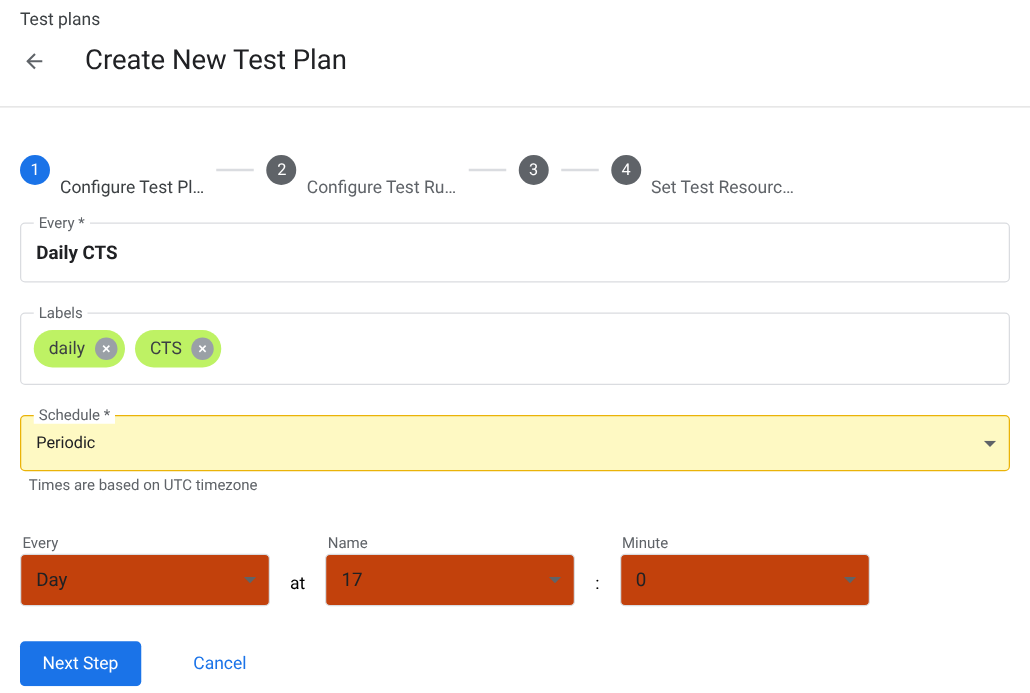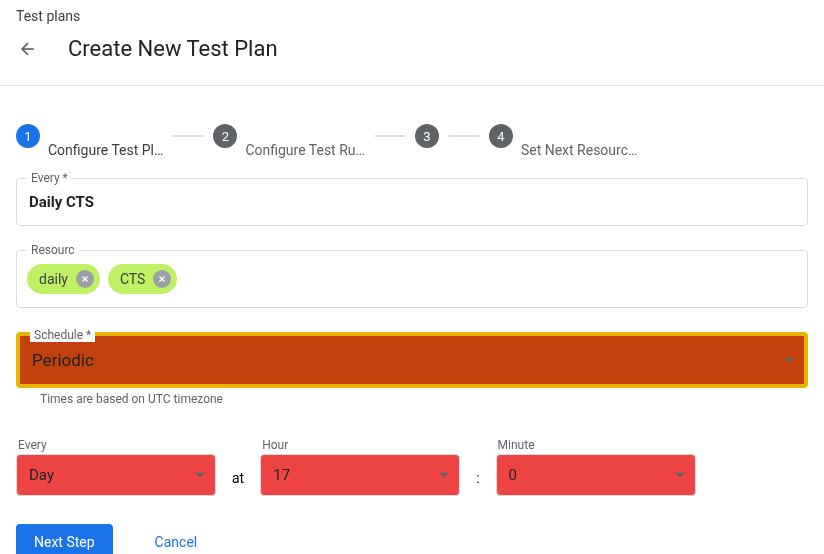--- a/index.html
+++ b/index.html
@@ -147,45 +147,45 @@
       align-items: center;
       justify-content: center;
       cursor: pointer;
     }
     .chip-remove svg {
       width: 10px;
       height: 10px;
     }
     .select-wrapper {
       position: relative;
-      border: 4px solid #eab308;
+      border: 1px solid #eab308;
       border-radius: 4px;
-      background: #c2410c;
+      background: #fef9c3;
     }
     .select-value {
       padding: 14px 36px 14px 12px;
-      font-size: 17px;
+      font-size: 13px;
       color: #202124;
       cursor: pointer;
     }
     .dropdown-arrow {
       position: absolute;
       right: 10px;
       top: 50%;
       transform: translateY(-50%);
       color: #5f6368;
       pointer-events: none;
     }
     .dropdown-arrow svg { display: block; }
     .hint {
       font-size: 12px;
       color: #5f6368;
       margin-top: 4px;
       margin-bottom: 16px;
-      margin-left: 24px;
+      margin-left: 7px;
     }
     .schedule-group {
       margin-bottom: 8px;
     }
     .time-row {
       display: flex;
       align-items: flex-end;
       gap: 0;
       margin-bottom: 28px;
       margin-top: 32px;
@@ -198,21 +198,21 @@
       color: #5f6368;
       margin-bottom: 2px;
       margin-left: 2px;
       display: block;
     }
     .small-select {
       position: relative;
       border: 1px solid #dadce0;
       border-radius: 4px;
       width: 200px;
-      background: #ef4444;
+      background: #c2410c;
     }
     .small-select .select-value {
       padding: 11px 36px 11px 12px;
       font-size: 15px;
     }
     .separator-text {
       font-size: 14px;
       color: #000000;
       padding: 0 16px 10px 16px;
     }
@@ -265,33 +265,33 @@
     <div class="step-circle inactive">2</div>
     <div class="step-label inactive">Configure Test Ru…</div>
   </div>
   <div class="step-connector"></div>
   <div class="step">
     <div class="step-circle inactive">3</div>
   </div>
   <div class="step-connector"></div>
   <div class="step">
     <div class="step-circle inactive">4</div>
-    <div class="step-label inactive">Set Next Resourc…</div>
+    <div class="step-label inactive">Set Test Resourc…</div>
   </div>
 </div>
 
 <div class="form-area">
 
   <div class="field-wrapper">
     <span class="floating-label">Every *</span>
     <input class="text-input" type="text" value="Daily CTS" style="">
   </div>
 
   <div class="field-wrapper">
-    <span class="floating-label">Resourc</span>
+    <span class="floating-label">Labels</span>
     <div class="labels-inner">
       <span class="chip">
         <span>daily</span>
         <span class="chip-remove">
           <svg viewBox="0 0 24 24" fill="none" stroke="#fff" stroke-width="3">
               <line x1="18" y1="6" x2="6" y2="18"></line>
               <line x1="6" y1="6" x2="18" y2="18"></line>
             </svg>
         </span>
       </span>
@@ -329,21 +329,21 @@
           <svg width="10" height="5" viewBox="0 0 10 5">
               <path d="M0 0 L5 5 L10 0 Z" fill="#5f6368"></path>
             </svg>
         </span>
       </div>
     </div>
 
     <div class="separator-text">at</div>
 
     <div class="small-field">
-      <span class="small-label">Hour</span>
+      <span class="small-label">Name</span>
       <div class="small-select">
         <div class="select-value">17</div>
         <span class="dropdown-arrow">
           <svg width="10" height="5" viewBox="0 0 10 5">
               <path d="M0 0 L5 5 L10 0 Z" fill="#5f6368"></path>
             </svg>
         </span>
       </div>
     </div>
 

